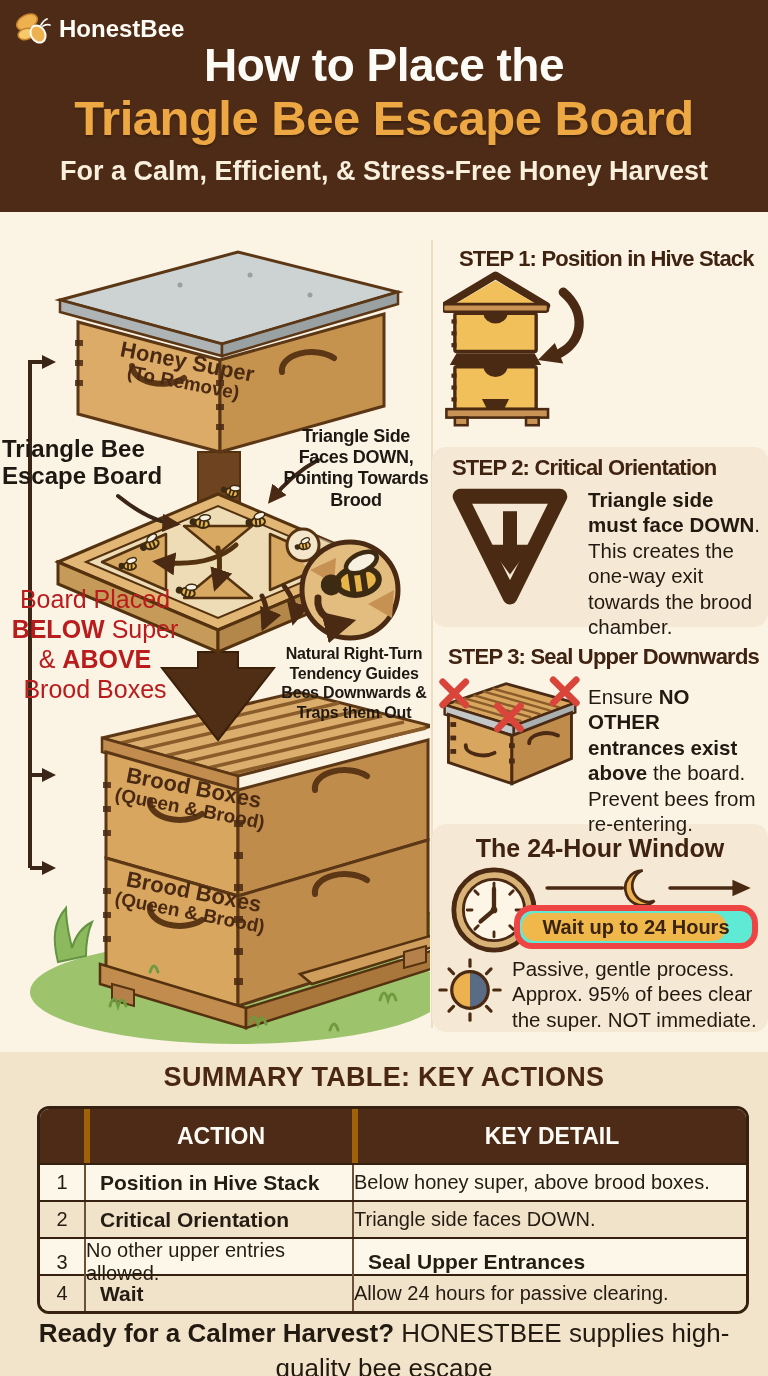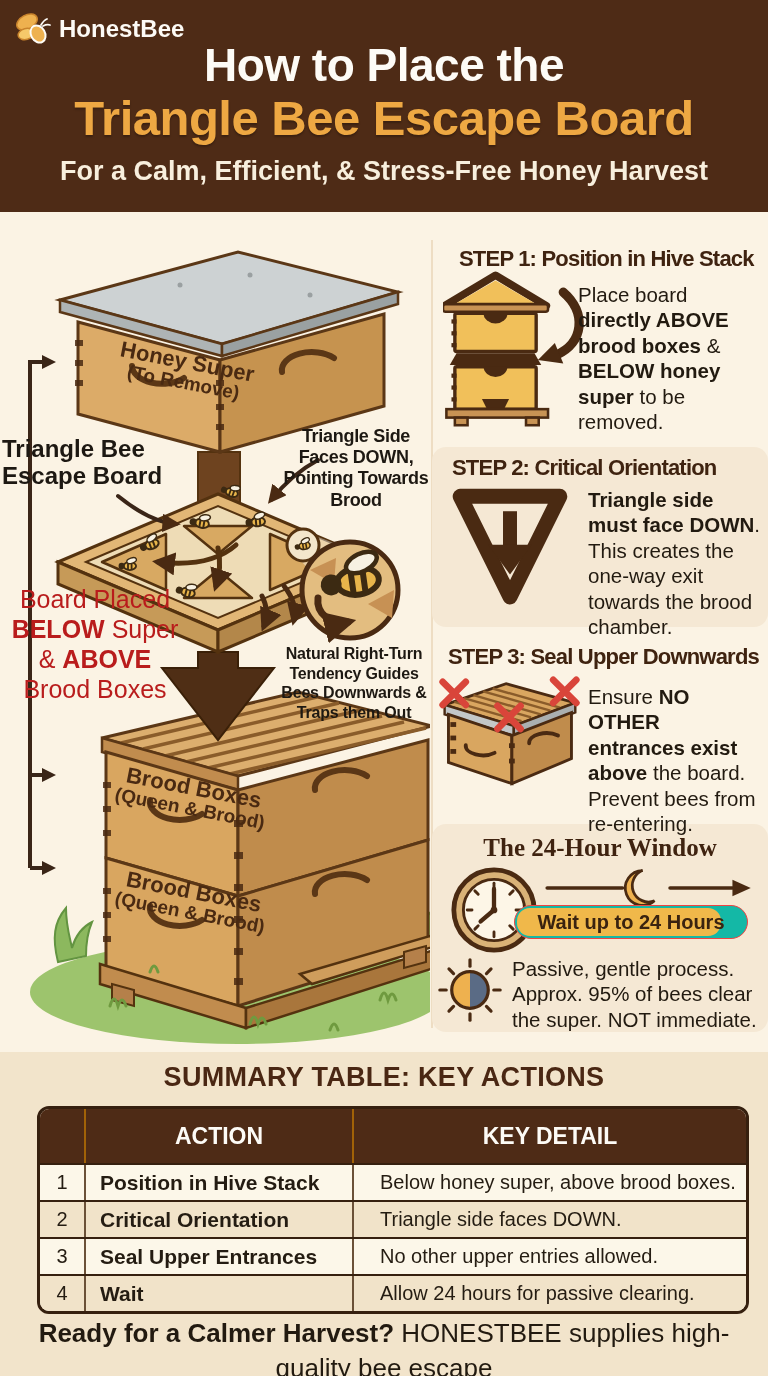--- a/index.html
+++ b/index.html
@@ -24,37 +24,37 @@
   .boxlbl-2{font-size:19px;font-weight:600;line-height:1.05;}
   .lb-escape{left:2px;top:436px;width:232px;text-align:left;font-size:24px;font-weight:700;line-height:1.12;color:#1d1812;}
   .lb-tside{left:280px;top:426px;width:152px;text-align:center;font-size:18px;font-weight:700;line-height:1.18;color:#1d1812;letter-spacing:-.3px;}
   .lb-place{left:6px;top:584px;width:178px;text-align:center;font-size:25px;line-height:1.2;color:#b91c1c;}
   .lb-turn{left:278px;top:644px;width:152px;text-align:center;font-size:16px;font-weight:700;line-height:1.22;color:#1d1812;letter-spacing:-.2px;}
   
   .col-divider{left:431px;top:240px;width:2px;height:788px;background:#eeddc3;}
   .step-title{font-size:22px;font-weight:700;color:#3f2310;letter-spacing:-.8px;white-space:nowrap;}
   .step-text{font-size:20.5px;line-height:1.24;color:#221a10;}
   .card{background:#f5e8d4;border-radius:14px;}
-  .t24{left:432px;top:834px;width:336px;text-align:center;font-size:25px;font-weight:700;color:#3f2310;font-family:Liberation Serif, serif;}
-  .pill{left:514px;top:905px;width:232px;height:32px;border:1px solid #ef4444;border-radius:18px;background:#14b8a6;}
+  .t24{left:432px;top:834px;width:336px;text-align:center;font-size:25px;font-weight:700;color:#3f2310;}
+  .pill{left:514px;top:905px;width:232px;height:32px;border:6px solid #ef4444;border-radius:18px;background:#5eead4;}
   .pill-fill{position:absolute;left:2px;top:2px;bottom:2px;width:88%;background:#f0b84a;border-radius:13px;}
   .pill-label{position:absolute;left:0;top:0;width:100%;height:100%;display:flex;align-items:center;justify-content:center;font-size:20px;font-weight:700;color:#3a2310;}
   
   .band{left:0;top:1052px;width:768px;height:324px;background:#f2e4cb;}
   .sum-head{left:0;top:1062px;width:768px;text-align:center;font-size:27px;font-weight:700;color:#4a2713;letter-spacing:.3px;}
   .table{left:37px;top:1106px;width:706px;border:3px solid #36200f;border-radius:12px;overflow:hidden;background:#fcf7e9;}
   .trow{display:grid;grid-template-columns:44px 268px 1fr;}
   .thead{background:#4e2b16;height:54px;}
   .thead .cell{color:#fdfbf6;font-weight:700;font-size:23px;display:flex;align-items:center;justify-content:center;}
-  .thead .cell.sep{border-left:2px solid #a16207;}
+  .thead .cell.sep{border-left:6px solid #a16207;}
   .tbody-row{height:35px;border-top:2.5px solid #36200f;}
   .tbody-row .cell{display:flex;align-items:center;font-size:20px;color:#241c12;}
   .cell.num{justify-content:center;}
   .cell.act{font-weight:700;padding-left:14px;font-size:21px;border-left:2px solid #6b5138;}
-  .cell.det{padding-left:26px;border-left:2px solid #6b5138;}
+  .cell.det{padding-left:0;border-left:2px solid #6b5138;}
   .row-light{background:#fcf7e9;}
   .row-dark{background:#f1e3c9;}
   .footer{left:24px;top:1316px;width:720px;text-align:center;font-size:26px;line-height:1.35;color:#221a10;}
 </style>
 </head>
 <body>
 
 <div class="page">
 
   <div class="abs header">
@@ -268,26 +268,20 @@
         <rect x="10" y="58" width="6" height="5"></rect>
         <rect x="10" y="72" width="6" height="5"></rect>
         <rect x="10" y="86" width="6" height="5"></rect>
     <rect x="10" y="122" width="6" height="5"></rect>
         <rect x="10" y="136" width="6" height="5"></rect>
         <rect x="10" y="150" width="6" height="5"></rect>
       </g>
     <path d="M142,26 C170,50 166,86 134,100" stroke="#4a2a12" stroke-width="11" fill="none" stroke-linecap="round"></path>
     <polygon points="112,106 142,110 132,86" fill="#4a2a12"></polygon>
   </svg>
-  <div class="abs pre step-text" style="left:578px;top:282px;width:185px;"><span>Place board
-</span><b>directly ABOVE
-brood boxes</b><span> &amp;
-</span><b>BELOW honey
-super</b><span> to be
-removed.</span></div>
 
   <div class="abs step-title" style="left:452px;top:455px;">STEP 2: Critical Orientation</div>
   <svg class="abs" style="left:447px;top:487px;" width="126" height="123" viewBox="0 0 135 132">
     <path d="M14,10 L121,10 L67.5,118 Z" fill="none" stroke="#4a2a12" stroke-width="16" stroke-linejoin="round"></path>
     <rect x="60" y="26" width="15" height="42" fill="#4a2a12"></rect>
     <polygon points="44,62 91,62 67.5,94" fill="#4a2a12"></polygon>
   </svg>
   <div class="abs pre step-text" style="left:588px;top:487px;width:172px;"><b>Triangle side
 must face DOWN</b><span>. This creates the
 one-way exit
@@ -390,22 +384,22 @@
       <div class="cell act">Position in Hive Stack</div>
       <div class="cell det">Below honey super, above brood boxes.</div>
     </div>
     <div class="trow tbody-row row-dark">
       <div class="cell num">2</div>
       <div class="cell act">Critical Orientation</div>
       <div class="cell det">Triangle side faces DOWN.</div>
     </div>
     <div class="trow tbody-row row-light">
       <div class="cell num">3</div>
+      <div class="cell det">No other upper entries allowed.</div>
       <div class="cell act">Seal Upper Entrances</div>
-      <div class="cell det">No other upper entries allowed.</div>
     </div>
     <div class="trow tbody-row row-dark">
       <div class="cell num">4</div>
       <div class="cell act">Wait</div>
       <div class="cell det">Allow 24 hours for passive clearing.</div>
     </div>
   </div>
 
   <div class="abs pre footer"><b>Ready for a Calmer Harvest?</b><span> HONESTBEE supplies high-quality bee escape
 boards for wholesale. Contact us today: </span><b>honestbeeltd.com</b></div>

